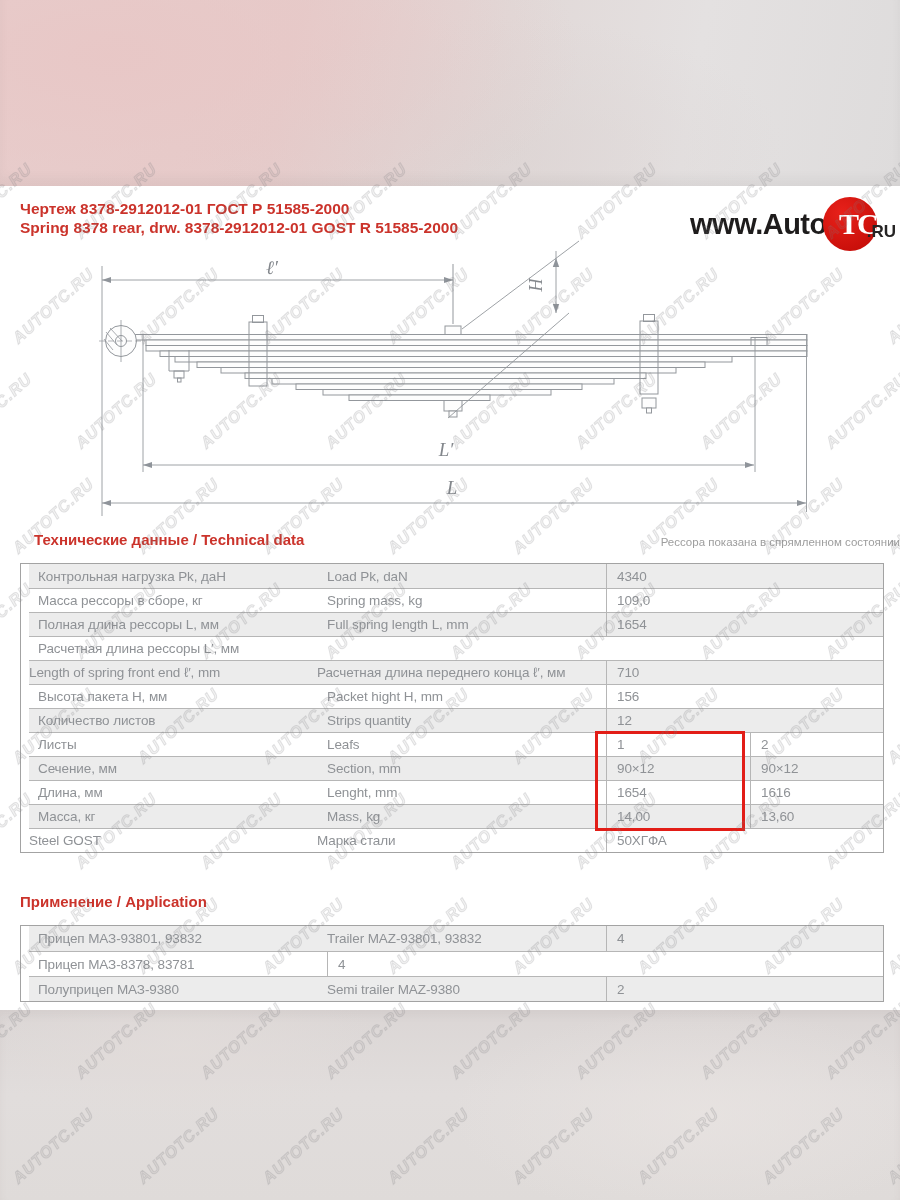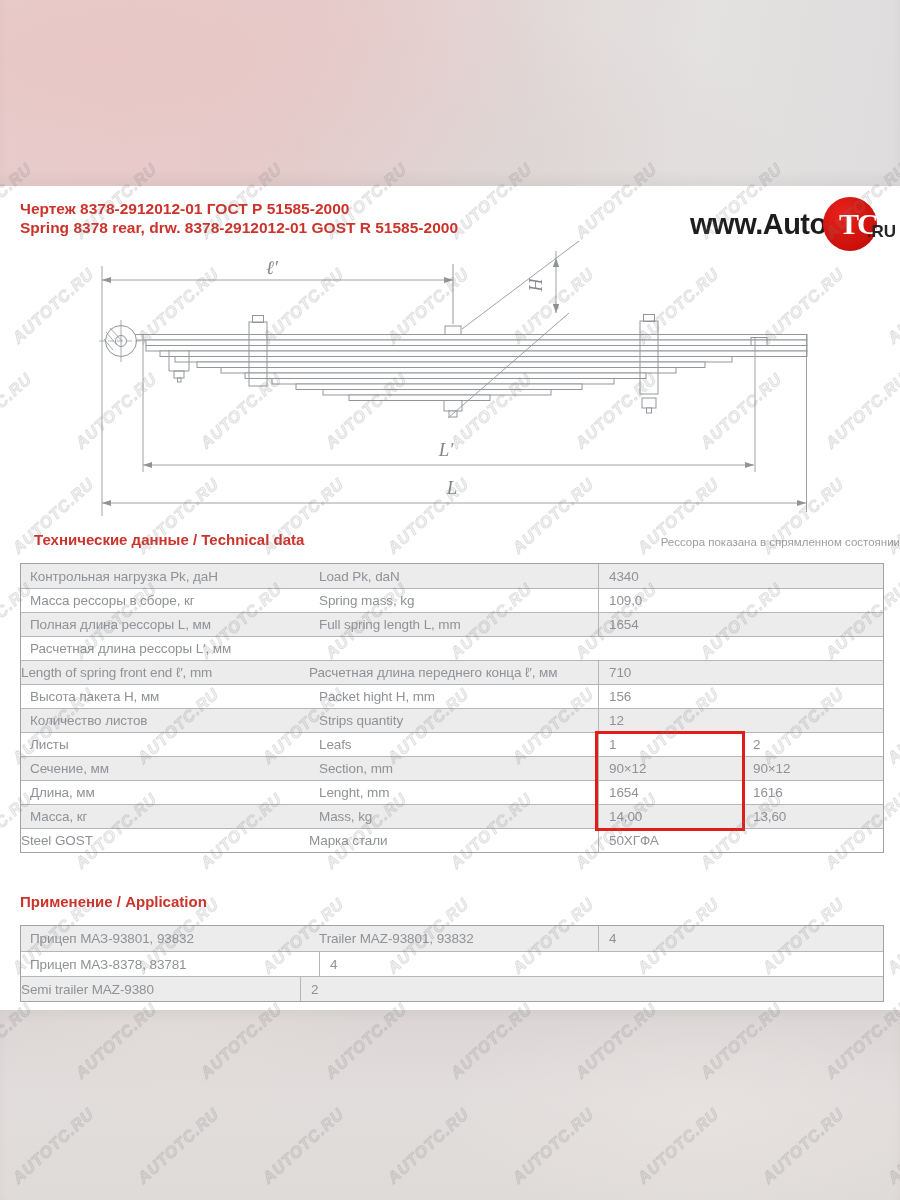--- a/index.html
+++ b/index.html
@@ -49,21 +49,21 @@
   .logo-circle span{color:#fff;font-family:"Liberation Serif","DejaVu Serif",serif;font-weight:bold;font-size:30px;letter-spacing:-2px;}
   .logo-suffix{font-size:17px;font-weight:bold;color:#262424;margin-left:-10px;margin-top:16px;}
   .section-title{position:absolute;z-index:10;color:#cb332b;font-weight:bold;font-size:15px;}
   .note{position:absolute;right:0;top:536px;z-index:10;color:#9d9d9d;font-size:11.5px;}
   
   .drawing{position:absolute;left:0;top:0;width:900px;height:560px;z-index:9;}
   
   .dtable{
     position:absolute;left:20px;width:864px;z-index:12;
     border:1px solid #a3a3a3;box-sizing:border-box;
-    color:#8f9296;font-size:13.5px;letter-spacing:-0.1px;
+    color:#8f9296;font-size:13.5px;letter-spacing:-0.1px;padding-left:8px;
   }
   .tech{top:563px;}
   .app{top:925px;}
   .trow{display:flex;align-items:stretch;height:24px;background:#fff;border-top:1px solid #b6b6b6;box-sizing:border-box;}
   .app .trow{height:25px;}
   .trow:first-child{border-top:none;}
   .trow.g{background:#ececec;}
   .c{display:flex;align-items:center;box-sizing:border-box;overflow:hidden;white-space:nowrap;}
   .c.ru{width:298px;padding-left:9px;}
   .c.en{width:279px;}
@@ -253,20 +253,21 @@
     <div class="trow g">
       <div class="c ru">Прицеп МАЗ-93801, 93832</div>
       <div class="c en">Trailer MAZ-93801, 93832</div>
       <div class="c val vfull">4</div>
     </div>
     <div class="trow">
       <div class="c ru">Прицеп МАЗ-8378, 83781</div>
       <div class="c val vfull">4</div>
     </div>
     <div class="trow g">
+      <div class="c ru">Полуприцеп МАЗ-9380</div>
       <div class="c en">Semi trailer MAZ-9380</div>
       <div class="c val vfull">2</div>
     </div>
   </div>
 
 <div class="wm-layer">
     <div class="wm" style="left: -60px; top: 192px;">AUTOTC.RU</div>
     <div class="wm" style="left: 65px; top: 192px;">AUTOTC.RU</div>
     <div class="wm" style="left: 190px; top: 192px;">AUTOTC.RU</div>
     <div class="wm" style="left: 315px; top: 192px;">AUTOTC.RU</div>

